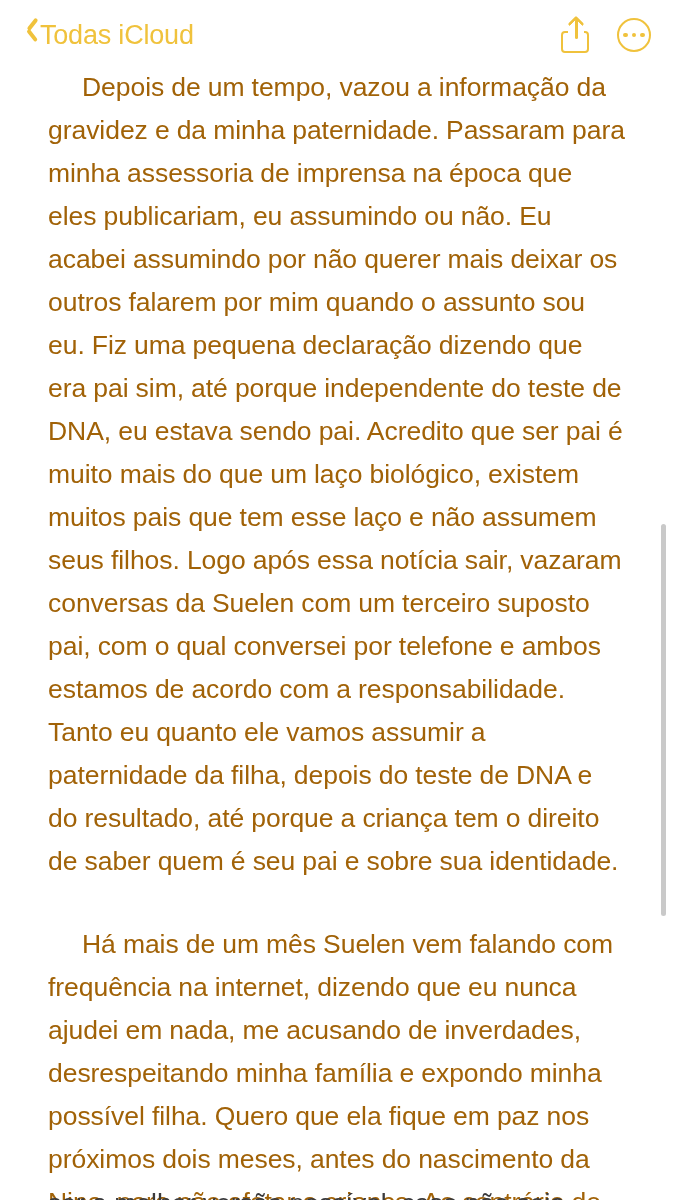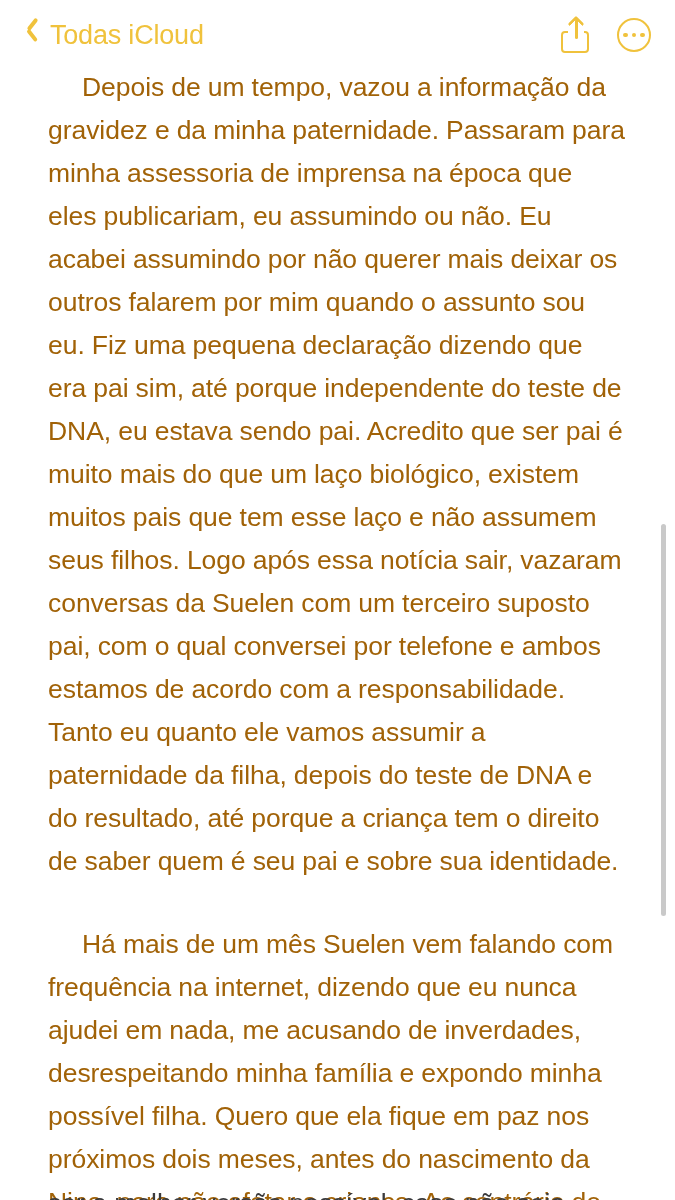--- a/index.html
+++ b/index.html
@@ -51,21 +51,20 @@
     display: flex;
     align-items: center;
     padding: 0 24px;
     box-sizing: border-box;
     background: transparent;
   }
 
   .nav-back {
     display: flex;
     align-items: center;
-    gap: 10px;
     color: #F5C518;
     cursor: pointer;
     user-select: none;
   }
 
   .chevron-left {
     width: 16px;
     height: 28px;
     position: relative;
     flex: 0 0 auto;

